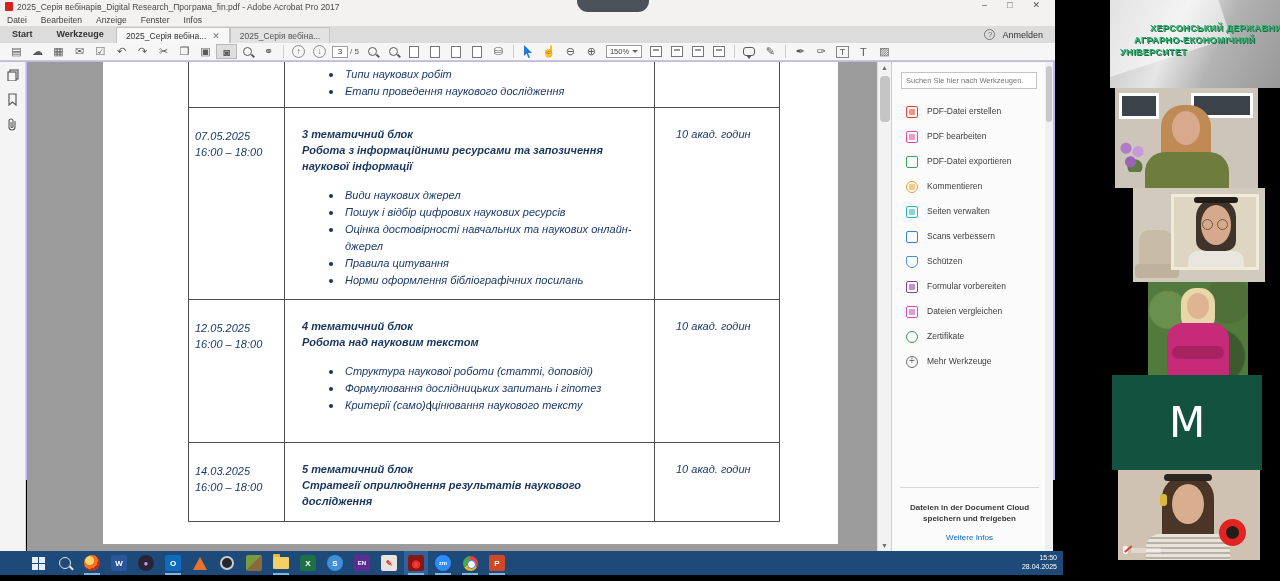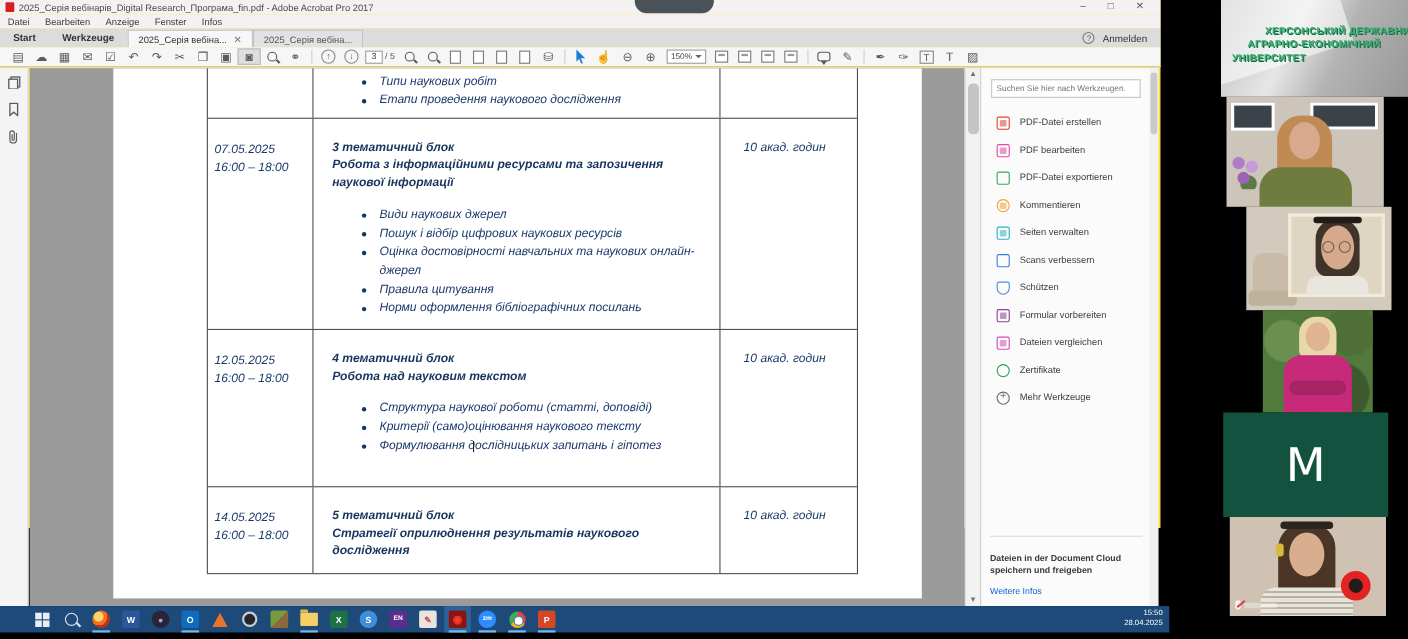--- a/index.html
+++ b/index.html
@@ -1,20 +1,20 @@
 <!DOCTYPE html>
 <html><head>
 <meta charset="utf-8">
 <style>
   * { margin:0; padding:0; box-sizing:border-box; }
   html,body { width:1280px; height:581px; background:#000; overflow:hidden;
     font-family:"Liberation Sans", sans-serif; }
 
   
-  #acrobat { position:absolute; left:0; top:0; width:1055px; height:480px; background:#fde047; }
+  #acrobat { position:absolute; left:0; top:0; width:1055px; height:480px; background:#c4b5fd; }
 
   #titlebar { position:absolute; left:0; top:0; width:100%; height:13px; background:#f3f2f1;
     display:flex; align-items:center; font-size:8.5px; color:#4a4a4a; }
   #titlebar .pdficon { width:8px; height:9px; background:#d6201f; margin:0 4px 0 5px; border-radius:1px; }
   #win-controls { position:absolute; right:15px; top:0; display:flex; gap:20px; font-size:9px; color:#555; }
   #win-controls span { cursor:default; }
 
   #menubar { position:absolute; left:0; top:13px; width:100%; height:13px; background:#f3f2f1;
     display:flex; align-items:center; gap:14px; padding-left:7px; font-size:8.5px; color:#3c3c3c; }
 
@@ -99,21 +99,21 @@
   .toolitem .lbl { font-size:8.5px; color:#3d3d3d; }
   .tic { width:12px; height:12px; flex:none; border:1.6px solid var(--c); border-radius:2px; position:relative; }
   .tic.round { border-radius:50%; }
   .tic.shield { border-radius:2px 2px 50% 50%; }
   .tic.plus { border:1.4px solid #6e6e6e; border-radius:50%; }
   .tic.plus::before { content:"+"; position:absolute; left:0; right:0; top:-2px; text-align:center;
     font-size:10px; color:#6e6e6e; }
   .tic.fill::after { content:""; position:absolute; left:2px; top:2px; right:2px; bottom:2px;
     background:var(--c); opacity:.55; border-radius:1px; }
   #panelfoot { position:absolute; left:8px; right:14px; top:425px; border-top:1px solid #dadada;
-    padding-top:14px; }
+    padding-top:14px; text-align:center; }
   #panelfoot .ft { font-size:8px; font-weight:bold; color:#3a3a3a; line-height:11px; }
   #panelfoot .fl { font-size:8px; color:#0d66d0; margin-top:9px; }
   #panelscroll { position:absolute; right:0; top:0; width:8px; height:100%; background:#f0f0f0; }
   #panelscroll .thumb { position:absolute; left:1px; top:4px; width:6px; height:56px; background:#c9c9c9; border-radius:3px; }
 
   
   #meetpill { position:absolute; left:577px; top:-10px; width:72px; height:22px; background:#4b5158;
     border-radius:11px; z-index:60; }
 
   
@@ -398,30 +398,30 @@
         <div class="trow" style="height:143px;">
           <div class="c-date">
             <div>12.05.2025</div>
             <div>16:00 – 18:00</div>
           </div>
           <div class="c-main">
             <div class="blk">4 тематичний блок</div>
             <div class="blk">Робота над науковим текстом</div>
             <div class="bullets">
               <div class="bullet"><span class="dot"></span><span>Структура наукової роботи (статті, доповіді)</span></div>
+              <div class="bullet"><span class="dot"></span><span>Формулювання дослідницьких запитань і гіпотез</span></div>
               <div class="bullet"><span class="dot"></span><span>Критерії (само)оцінювання наукового тексту</span></div>
-              <div class="bullet"><span class="dot"></span><span>Формулювання дослідницьких запитань і гіпотез</span></div>
             </div>
           </div>
           <div class="c-hrs">10 акад. годин</div>
         </div>
 
         <div class="trow" style="height:79px;">
           <div class="c-date">
-            <div>14.05.2025</div>
+            <div>14.03.2025</div>
             <div>16:00 – 18:00</div>
           </div>
           <div class="c-main">
             <div class="blk">5 тематичний блок</div>
             <div class="blk">Стратегії оприлюднення результатів наукового дослідження</div>
           </div>
           <div class="c-hrs">10 акад. годин</div>
         </div>
 
       </div>

